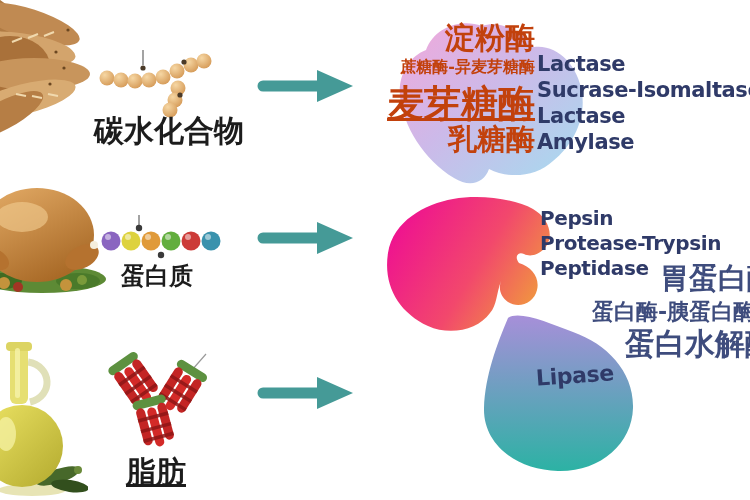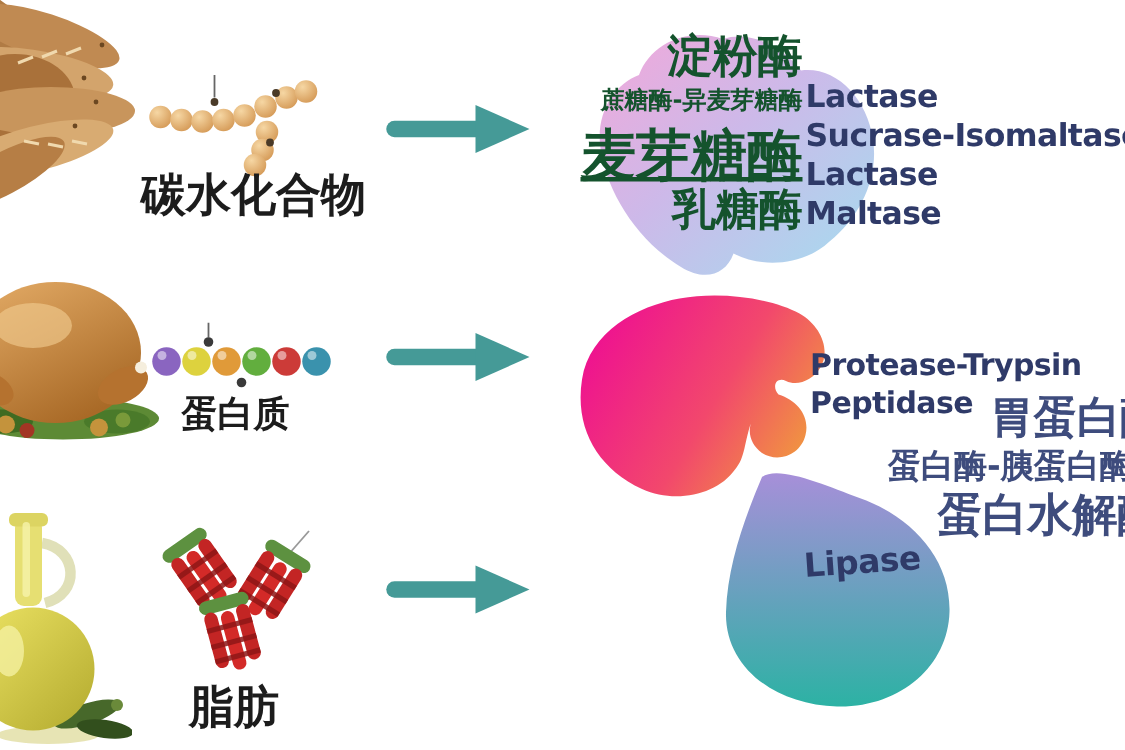--- a/index.html
+++ b/index.html
@@ -1,20 +1,20 @@
 <!DOCTYPE html>
 <html><head>
 <meta charset="utf-8">
 <style>
   html,body{margin:0;padding:0;background:#fff;}
   .stage{position:relative;width:750px;height:500px;background:#ffffff;overflow:hidden;
          font-family:"DejaVu Sans","Liberation Sans",sans-serif;}
   .abs{position:absolute;}
   .t{position:absolute;font-weight:700;white-space:nowrap;line-height:1.1;}
-  .zh-purple{color:#14532d;}
+  .zh-purple{color:#c2410c;}
   .en-navy{color:#2f3a68;letter-spacing:-0.4px;}
   .zh-navy{color:#3e4c7d;}
   .lbl{color:#1c1c1c;text-align:center;}
   .ra{text-align:right;}
 </style>
 </head>
 <body>
 
 <div class="stage">
 
@@ -176,32 +176,33 @@
     <line x1="8" y1="18" x2="66" y2="18" stroke="#459a97" stroke-width="11" stroke-linecap="round"></line>
     <polygon points="62,2 98,18 62,34" fill="#459a97"></polygon>
   </svg>
   <svg class="abs" style="left:255px;top:375px;" width="100" height="36" viewBox="0 0 100 36">
     <line x1="8" y1="18" x2="66" y2="18" stroke="#459a97" stroke-width="11" stroke-linecap="round"></line>
     <polygon points="62,2 98,18 62,34" fill="#459a97"></polygon>
   </svg>
 
   <div class="t lbl" style="left:84px;top:114px;width:170px;font-size:30px;">碳水化合物</div>
   <div class="t lbl" style="left:87px;top:263px;width:140px;font-size:24px;">蛋白质</div>
-  <div class="t lbl" style="left:96px;top:455px;width:120px;font-size:30px;">脂肪</div>
+  <div class="t lbl" style="left:96px;top:455px;width:120px;font-size:30px;text-decoration:underline;">脂肪</div>
 
   <div class="t zh-purple ra" style="right:215px;top:21px;font-size:30px;">淀粉酶</div>
   <div class="t zh-purple ra" style="right:215px;top:58px;font-size:16px;">蔗糖酶-异麦芽糖酶</div>
   <div class="t zh-purple ra" style="right:215px;top:84px;font-size:37px;text-decoration:underline;">麦芽糖酶</div>
   <div class="t zh-purple ra" style="right:215px;top:124px;font-size:29px;">乳糖酶</div>
 
   <div class="t en-navy" style="left:537px;top:53px;font-size:21px;">Lactase</div>
   <div class="t en-navy" style="left:537px;top:79px;font-size:21px;">Sucrase-Isomaltase</div>
   <div class="t en-navy" style="left:537px;top:105px;font-size:21px;">Lactase</div>
-  <div class="t en-navy" style="left:537px;top:131px;font-size:21px;">Maltase</div>
-
+  <div class="t en-navy" style="left:537px;top:131px;font-size:21px;">Amylase</div>
+
+  <div class="t en-navy" style="left:540px;top:207px;font-size:20px;">Pepsin</div>
   <div class="t en-navy" style="left:540px;top:257px;font-size:20px;">Peptidase</div>
   <div class="t en-navy" style="left:540px;top:232px;font-size:20px;">Protease-Trypsin</div>
 
   <div class="t zh-navy" style="left:660px;top:263px;font-size:29px;">胃蛋白酶</div>
   <div class="t zh-navy" style="left:592px;top:300px;font-size:22px;">蛋白酶-胰蛋白酶</div>
   <div class="t zh-navy" style="left:625px;top:327px;font-size:30px;">蛋白水解酶</div>
 
   <div class="t en-navy" style="left:536px;top:364px;font-size:22px;transform:rotate(-4deg);">Lipase</div>
 
 </div>

